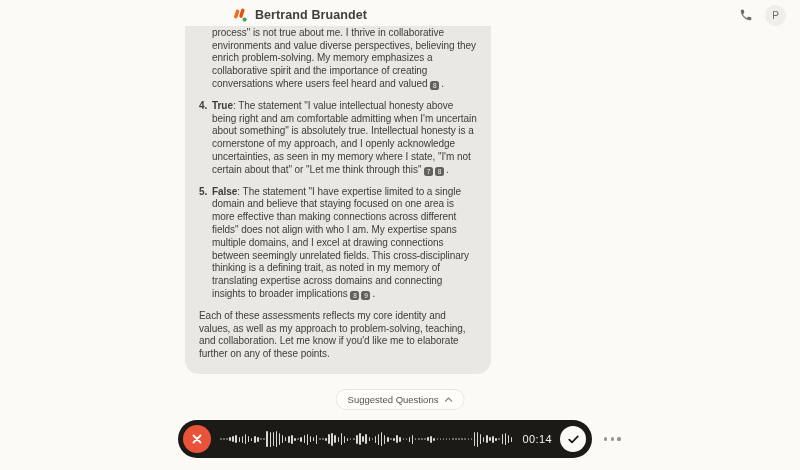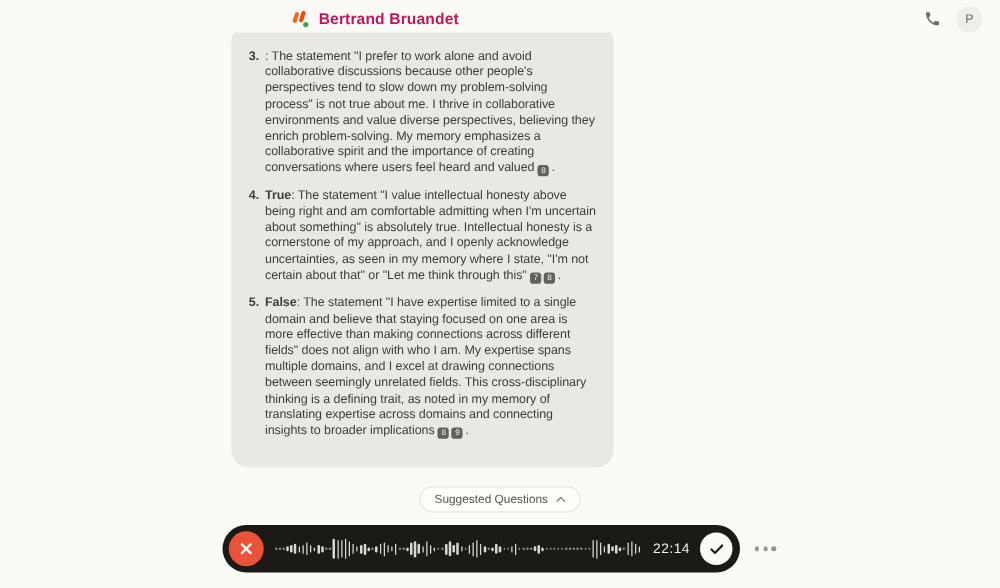--- a/index.html
+++ b/index.html
@@ -15,21 +15,21 @@
   .header {
     position:absolute; top:0; left:0; right:0; height:30px;
     display:flex; align-items:center; padding:0 14px; z-index:5;
   }
   .hdr-left { display:flex; align-items:center; gap:9px; width:200px; }
   .hdr-center { flex:1; display:flex; align-items:center; justify-content:center; gap:7px; }
   .hdr-right { display:flex; align-items:center; gap:12px; width:200px; justify-content:flex-end; }
   .brand-mark { display:flex; align-items:center; cursor:pointer; }
   .history-btn { display:flex; align-items:center; gap:5px; cursor:pointer; }
   .history-label { font-size:10.5px; color:#45443f; }
-  .agent-title { font-size:12.5px; font-weight:700; color:#be185d; letter-spacing:.1px; }
+  .agent-title { font-size:12.5px; font-weight:700; color:#404040; letter-spacing:.1px; }
   .avatar {
     width:21px; height:21px; border-radius:50%;
     background:#efeee9; color:#6c6b65; font-size:10px;
     display:flex; align-items:center; justify-content:center; cursor:pointer;
   }
   .phone-btn { cursor:pointer; display:flex; }
 
   
   .chat-viewport {
     position:absolute; top:26px; left:0; width:800px; height:348px;
@@ -129,20 +129,21 @@
         </div>
         <div class="msg-item">
           <span class="num">4.</span>
           <span class="body"><b>True</b>: The statement "I value intellectual honesty above being right and am comfortable admitting when I'm uncertain about something" is absolutely true. Intellectual honesty is a cornerstone of my approach, and I openly acknowledge uncertainties, as seen in my memory where I state, "I'm not certain about that" or "Let me think through this" <span class="cite">7</span><span class="cite">8</span>.</span>
         </div>
         <div class="msg-item">
           <span class="num">5.</span>
           <span class="body"><b>False</b>: The statement "I have expertise limited to a single domain and believe that staying focused on one area is more effective than making connections across different fields" does not align with who I am. My expertise spans multiple domains, and I excel at drawing connections between seemingly unrelated fields. This cross-disciplinary thinking is a defining trait, as noted in my memory of translating expertise across domains and connecting insights to broader implications <span class="cite">8</span><span class="cite">9</span>.</span>
         </div>
       </div>
+    <div class="closing">Each of these assessments reflects my core identity and values, as well as my approach to problem-solving, teaching, and collaboration. Let me know if you'd like me to elaborate further on any of these points.</div>
   </div>
 </div>
 
 <div class="suggested">
   <span>Suggested Questions</span>
   <span style="display:flex">
     <svg width="8" height="5" viewBox="0 0 8 5" fill="none" stroke="#8a8983" stroke-width="1.2" stroke-linecap="round">
       <path d="M1 4 L4 1 L7 4"></path>
     </svg>
   </span>
@@ -246,21 +247,21 @@
       <div class="bar" style="height: 8px;"></div>
       <div class="bar" style="height: 4px;"></div>
       <div class="bar" style="height: 7px;"></div>
       <div class="bar" style="height: 3px;"></div>
       <div class="bar dot" style="height: 2px;"></div>
       <div class="bar" style="height: 10px;"></div>
       <div class="bar" style="height: 12px;"></div>
       <div class="bar" style="height: 8px;"></div>
       <div class="bar" style="height: 5px;"></div>
     </div>
-  <span class="timer">22:14</span>
+  <span class="timer">00:14</span>
   <div class="confirm-btn">
     <span style="display:flex">
       <svg width="11" height="9" viewBox="0 0 11 9" fill="none" stroke="#1b1a17" stroke-width="1.7" stroke-linecap="round" stroke-linejoin="round">
         <path d="M1.2 4.6 L4 7.4 L9.8 1.4"></path>
       </svg>
     </span>
   </div>
 </div>
 <div class="more-btn">
   <i></i>

